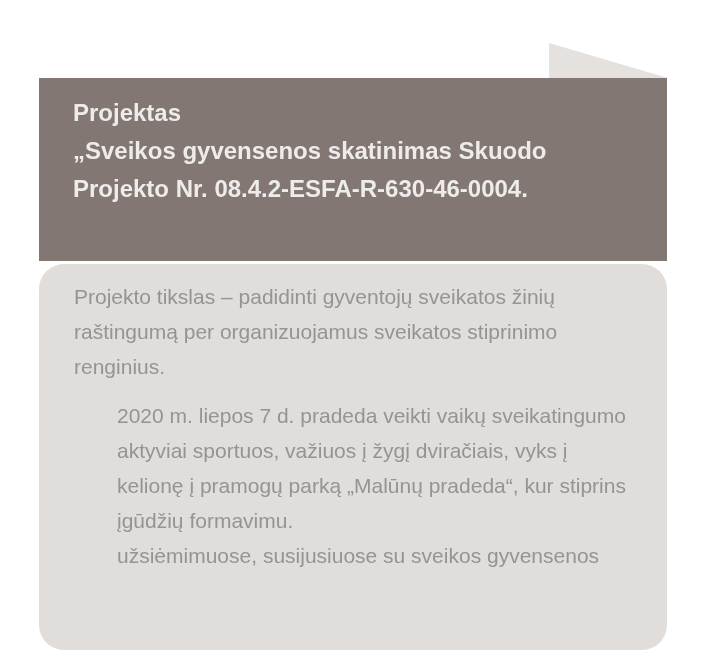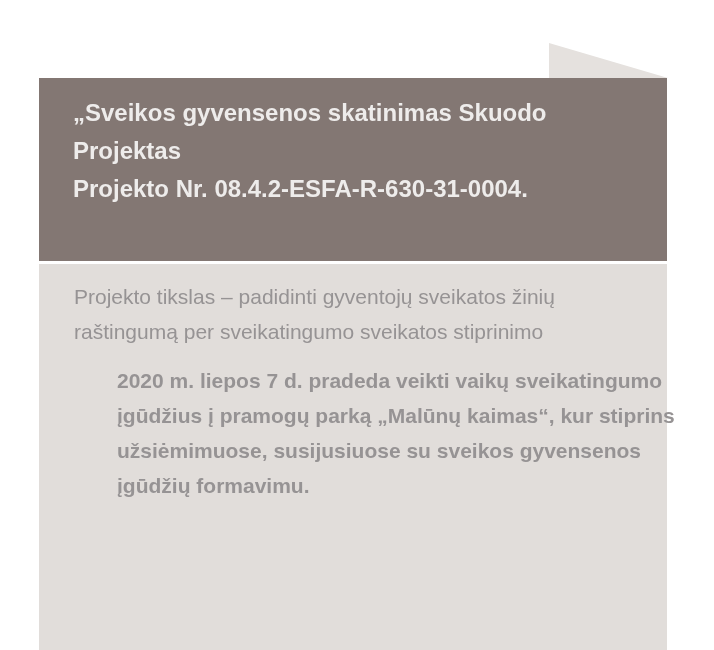--- a/index.html
+++ b/index.html
@@ -43,49 +43,51 @@
     left: 39px;
     top: 264px;
     width: 628px;
     height: 386px;
     background: var(--body-bg, #e1ddda);
     color: var(--body-fg, #969394);
     padding: 15px 4px 0 35px;
     box-sizing: border-box;
     font-size: 21px;
     line-height: 35px;
+    border-radius: 25px;
   }
   .line {
     white-space: nowrap;
   }
   .paragraph-camp {
     margin-top: 14px;
     margin-left: 43px;
-    font-weight: bold;
   }
 </style>
 </head>
 <body>
 
 <div class="stage">
 
   <div class="fold"></div>
 
   <div class="card-header">
+    <div class="line">Projektas</div>
     <div class="line">„Sveikos gyvensenos skatinimas Skuodo</div>
-    <div class="line">Projektas</div>
-    <div class="line">Projekto Nr. 08.4.2-ESFA-R-630-31-0004.</div>
+    <div class="line">Projekto Nr. 08.4.2-ESFA-R-630-46-0004.</div>
   </div>
 
   <div class="card-body">
     <div class="paragraph-goal">
       <div class="line">Projekto tikslas – padidinti gyventojų sveikatos žinių</div>
-      <div class="line">raštingumą per sveikatingumo sveikatos stiprinimo</div>
+      <div class="line">raštingumą per organizuojamus sveikatos stiprinimo</div>
+      <div class="line">renginius.</div>
     </div>
     <div class="paragraph-camp">
       <div class="line">2020 m. liepos 7 d. pradeda veikti vaikų sveikatingumo</div>
-      <div class="line">įgūdžius į pramogų parką „Malūnų kaimas“, kur stiprins</div>
+      <div class="line">aktyviai sportuos, važiuos į žygį dviračiais, vyks į</div>
+      <div class="line">kelionę į pramogų parką „Malūnų pradeda“, kur stiprins</div>
+      <div class="line">įgūdžių formavimu.</div>
       <div class="line">užsiėmimuose, susijusiuose su sveikos gyvensenos</div>
-      <div class="line">įgūdžių formavimu.</div>
     </div>
   </div>
 
 </div>
 
 </body></html>

